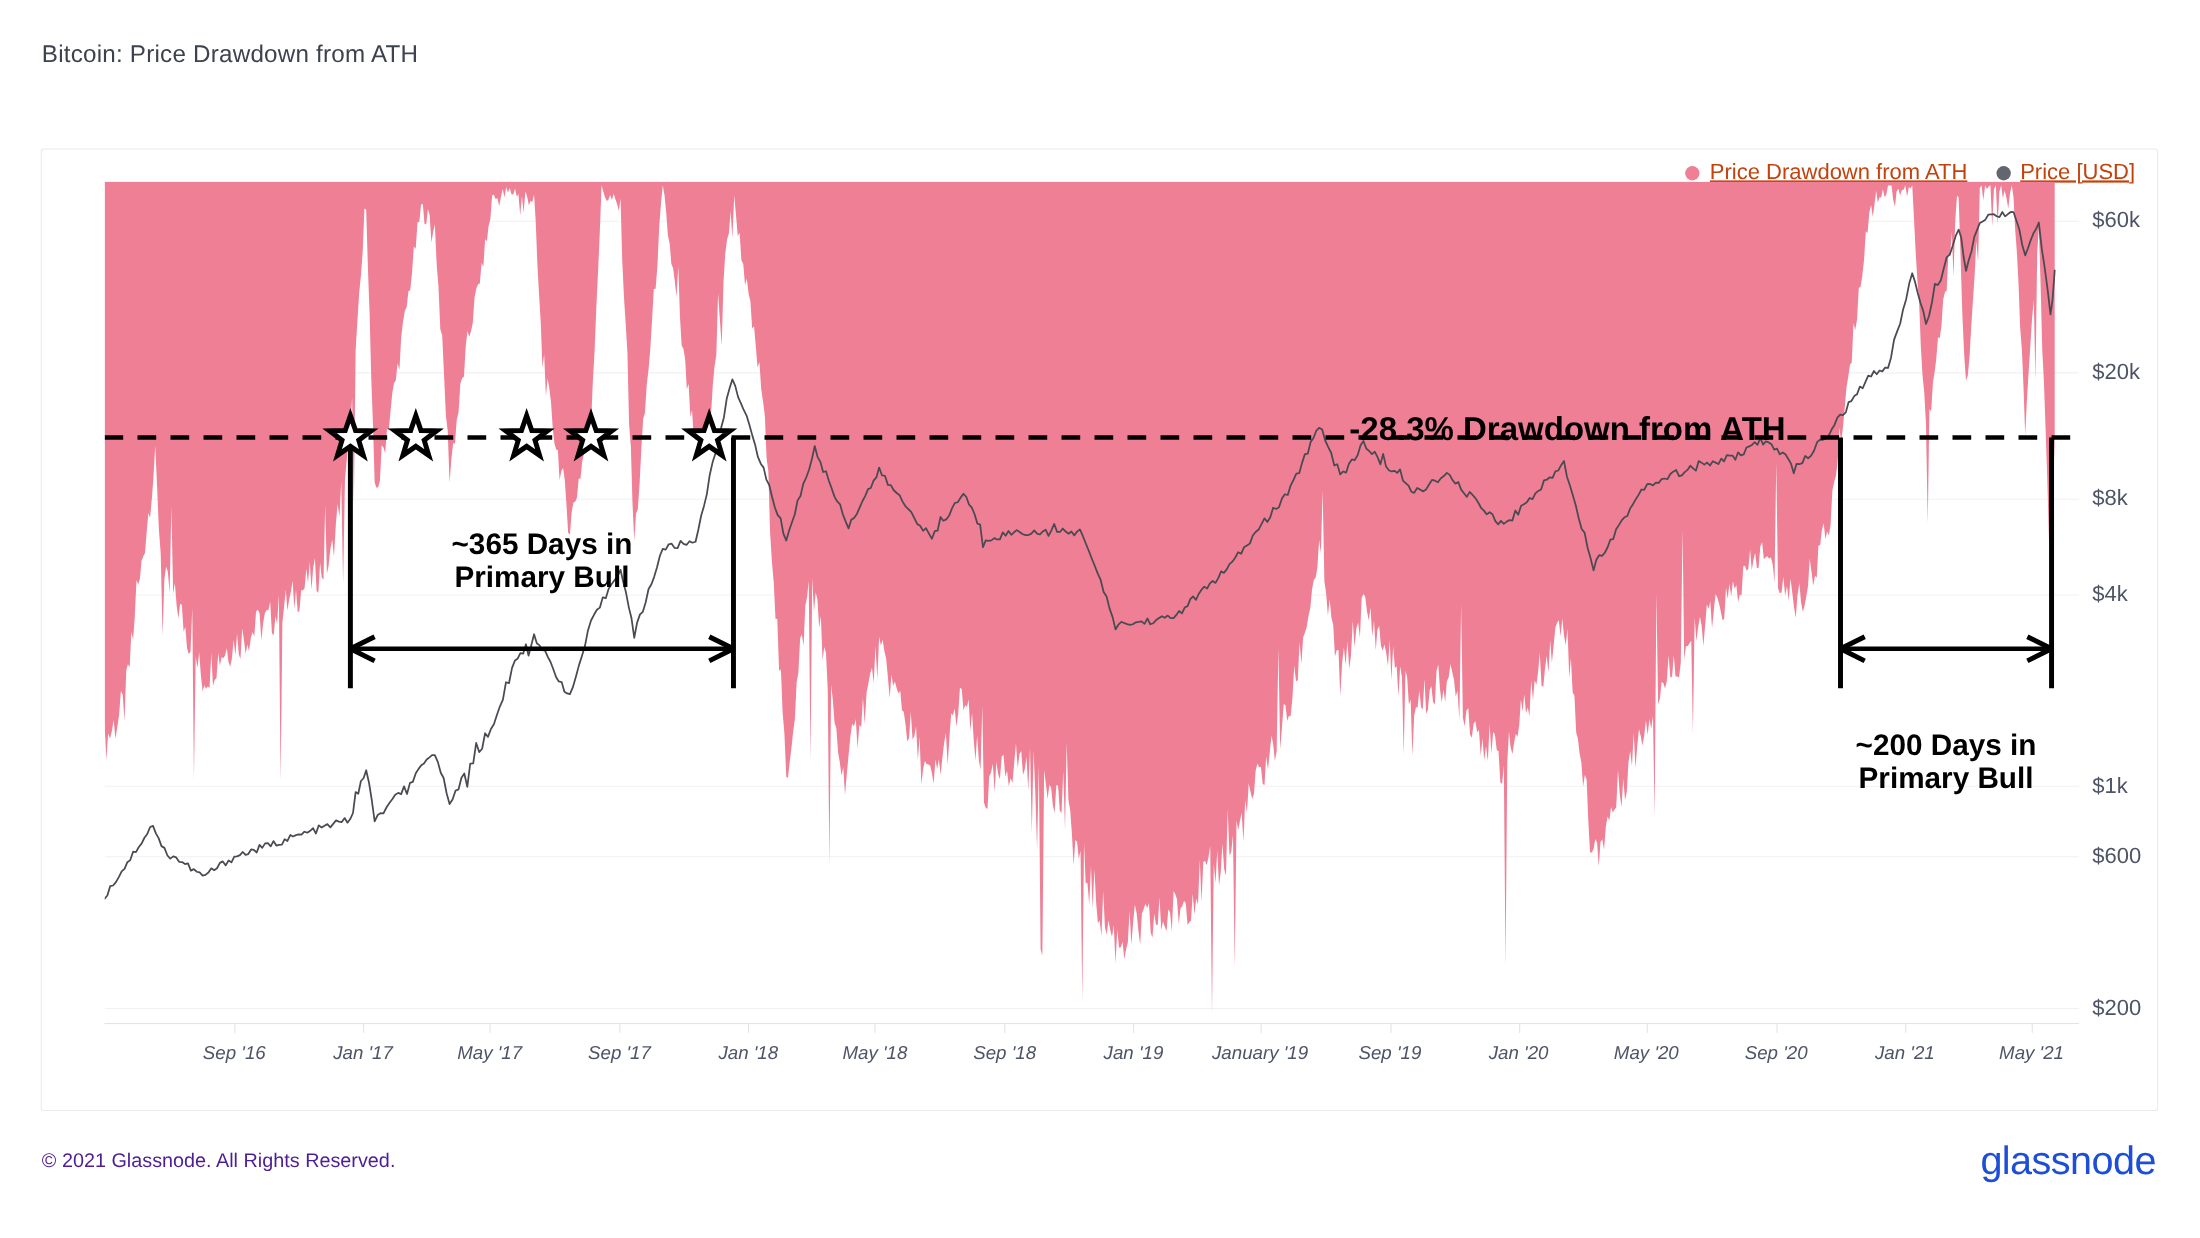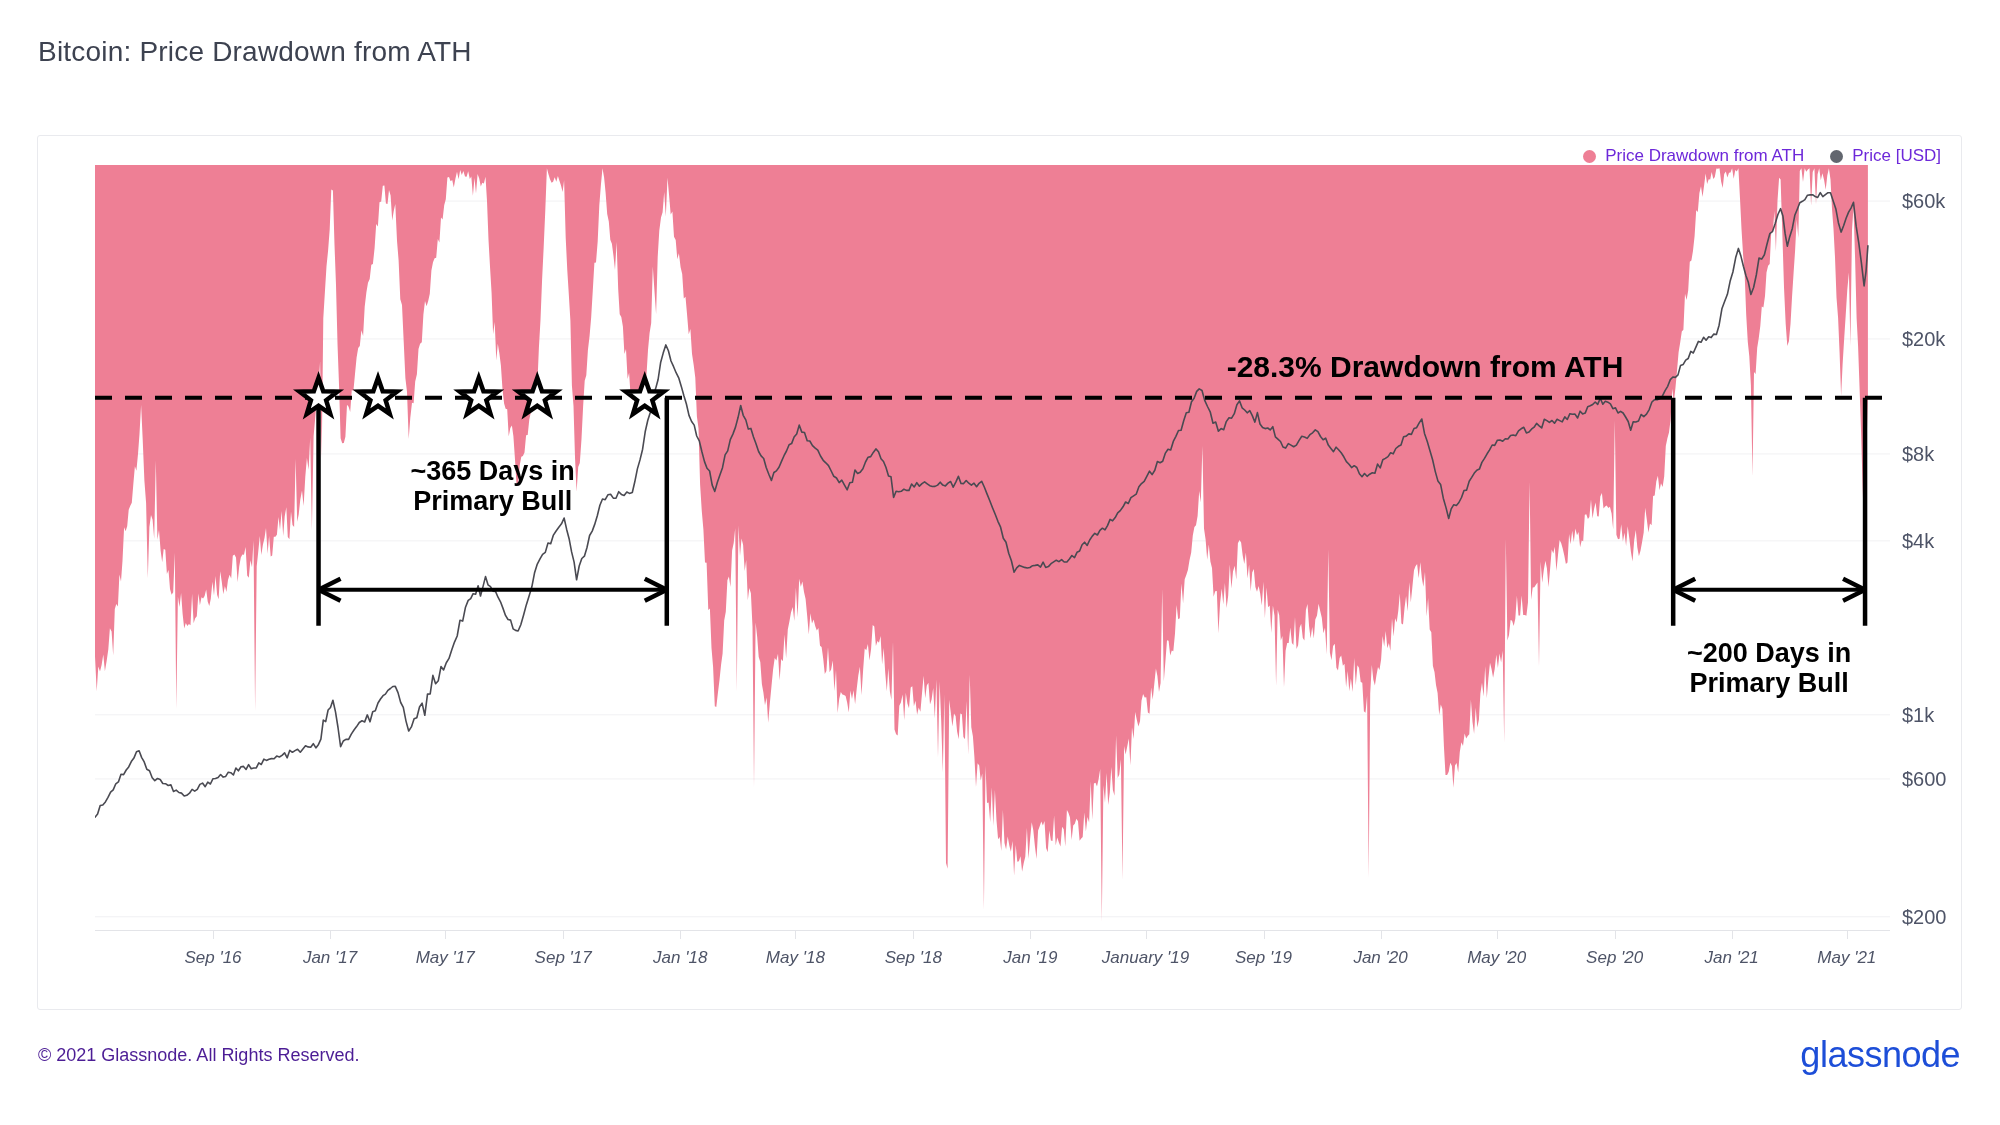--- a/index.html
+++ b/index.html
@@ -3,36 +3,36 @@
 <meta charset="utf-8">
 <style>
   html,body{margin:0;padding:0;background:#ffffff;}
   body{width:2000px;height:1125px;font-family:"Liberation Sans",sans-serif;overflow:hidden;}
 
   #root{position:relative;width:2000px;height:1125px;background:#fff;}
 
   
   .page-title{
     position:absolute;left:38px;top:36px;
-    font-size:28px;color:#3d4250;letter-spacing:.2px;font-weight:400;
+    font-size:22px;color:#3d4250;letter-spacing:.2px;font-weight:400;
   }
 
   
   .card{
     position:absolute;left:37px;top:135px;width:1925px;height:875px;
     border:1px solid #e9eaee;border-radius:3px;background:#fff;box-sizing:border-box;
   }
 
   
   .legend{
     position:absolute;right:20px;top:10px;display:flex;align-items:center;gap:26px;
   }
   .legend-item{display:flex;align-items:center;gap:9px;}
   .legend-dot{width:13px;height:13px;border-radius:50%;display:block;}
-  .legend-label{font-size:17px;color:#6d28d9;white-space:nowrap;}
+  .legend-label{font-size:20px;color:#c2410c;white-space:nowrap;text-decoration:underline;}
 
   
   .plot{
     position:absolute;left:95px;top:165px;width:1795px;height:765px;
   }
   .plot-inner{position:absolute;inset:0;overflow:hidden;}
   .yaxis-left{position:absolute;left:0;top:165px;width:0;height:765px;}
 
   .yaxis-right{position:absolute;left:1890px;top:165px;width:110px;height:765px;}
   .yaxis-right .tick{
@@ -45,21 +45,21 @@
     position:absolute;top:18px;transform:translateX(-50%);
     font-size:17px;color:#4e5467;white-space:nowrap;
   }
   .xaxis .tickmark{position:absolute;top:0;width:1px;height:9px;background:#e3e4e8;}
 
   .axis-base{position:absolute;left:95px;top:930px;width:1795px;height:1px;background:#e3e4e8;}
 
   
   .ann{
     position:absolute;font-weight:bold;color:#000;text-align:center;
-    line-height:1.13;white-space:pre-line;
+    line-height:1.13;white-space:pre-line;margin-top:24px;
   }
   .ann-dd{font-size:30px;}
   .ann-span{font-size:27px;}
 
   
   .footer-left{
     position:absolute;left:38px;top:1055px;transform:translateY(-50%);
     font-size:18px;color:#4c1d95;
   }
   .footer-logo{

